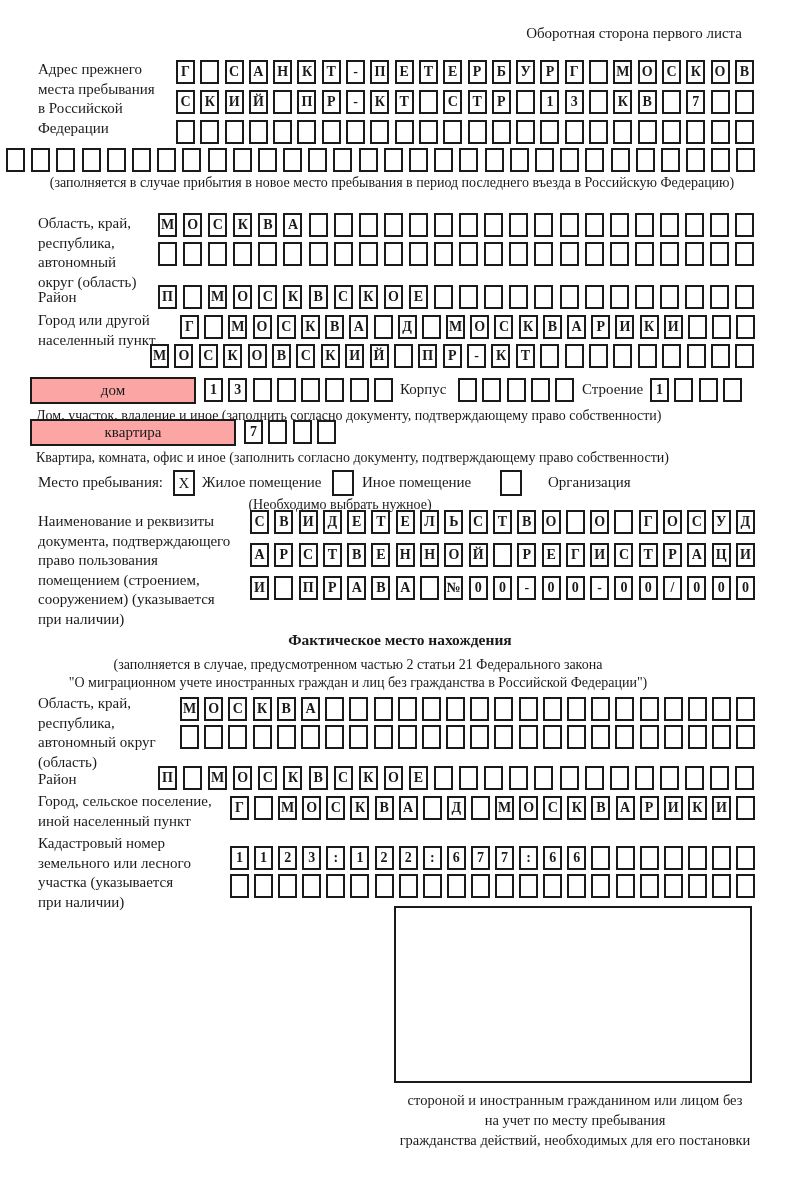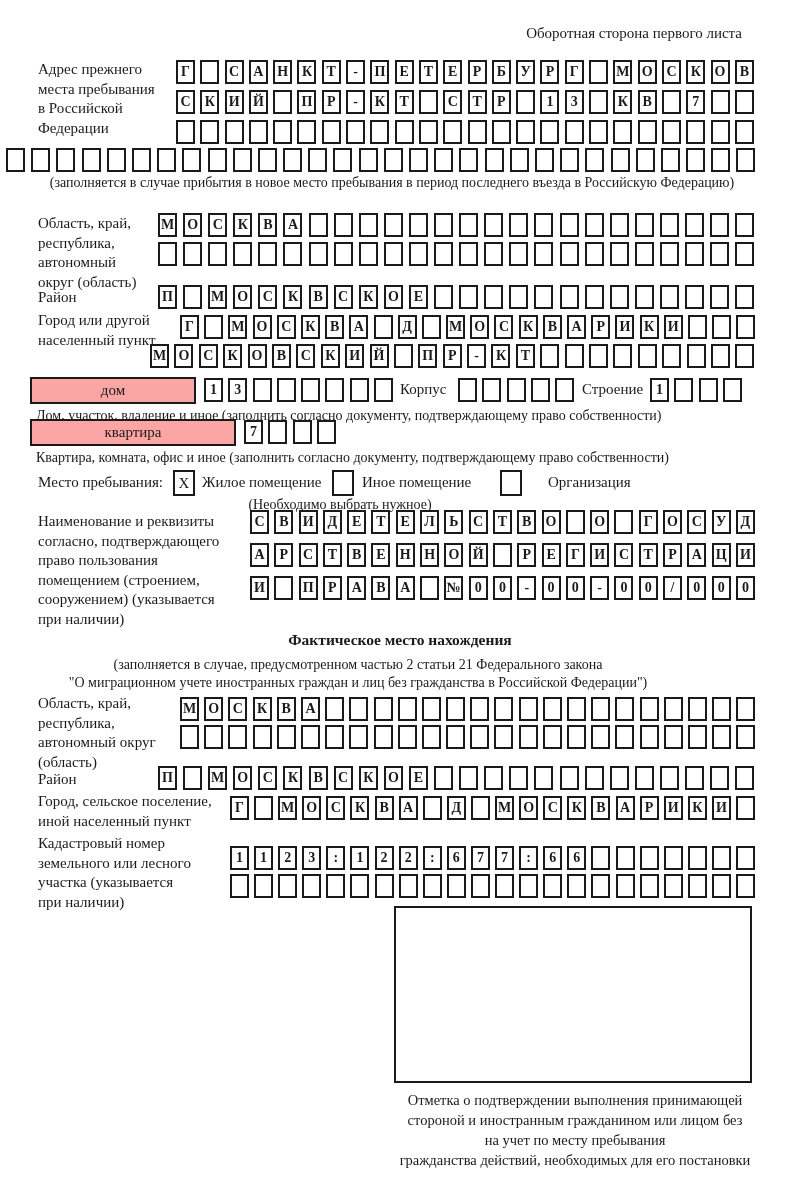--- a/index.html
+++ b/index.html
@@ -338,21 +338,21 @@
     <span class="abs lbl" style="top:3px;left:164px;">Жилое помещение</span>
     <span class="chk" style="top:0;left:294px;"></span>
     <span class="abs lbl" style="top:3px;left:324px;">Иное помещение</span>
     <span class="chk" style="top:0;left:462px;"></span>
     <span class="abs lbl" style="top:3px;left:510px;">Организация</span>
   </div>
   <div class="abs note center" style="top:497px;left:200px;width:280px;">(Необходимо выбрать нужное)</div>
 
   <div class="abs lbl" style="top:512px;left:38px;">
       <div>Наименование и реквизиты</div>
-      <div>согласно, подтверждающего</div>
+      <div>документа, подтверждающего</div>
       <div>право пользования</div>
       <div>помещением (строением,</div>
       <div>сооружением) (указывается</div>
       <div>при наличии)</div>
     </div>
   <div class="crow" style="top:510px;left:250px;">
       <div class="cell">С</div>
       <div class="cell">В</div>
       <div class="cell">И</div>
       <div class="cell">Д</div>
@@ -593,19 +593,18 @@
       <div class="cell"></div>
       <div class="cell"></div>
       <div class="cell"></div>
       <div class="cell"></div>
       <div class="cell"></div>
       <div class="cell"></div>
     </div>
 
   <div class="stampbox" style="top:906px;left:394px;width:358px;height:177px;"></div>
   <div class="abs center" style="top:1090px;left:350px;width:450px;font-size:14.5px;line-height:20px;">
-      <div>Отметка о подтверждении выполнения принимающей</div>
       <div>стороной и иностранным гражданином или лицом без</div>
       <div>на учет по месту пребывания</div>
       <div>гражданства действий, необходимых для его постановки</div>
     </div>
 
 </div>
 
 </body></html>

